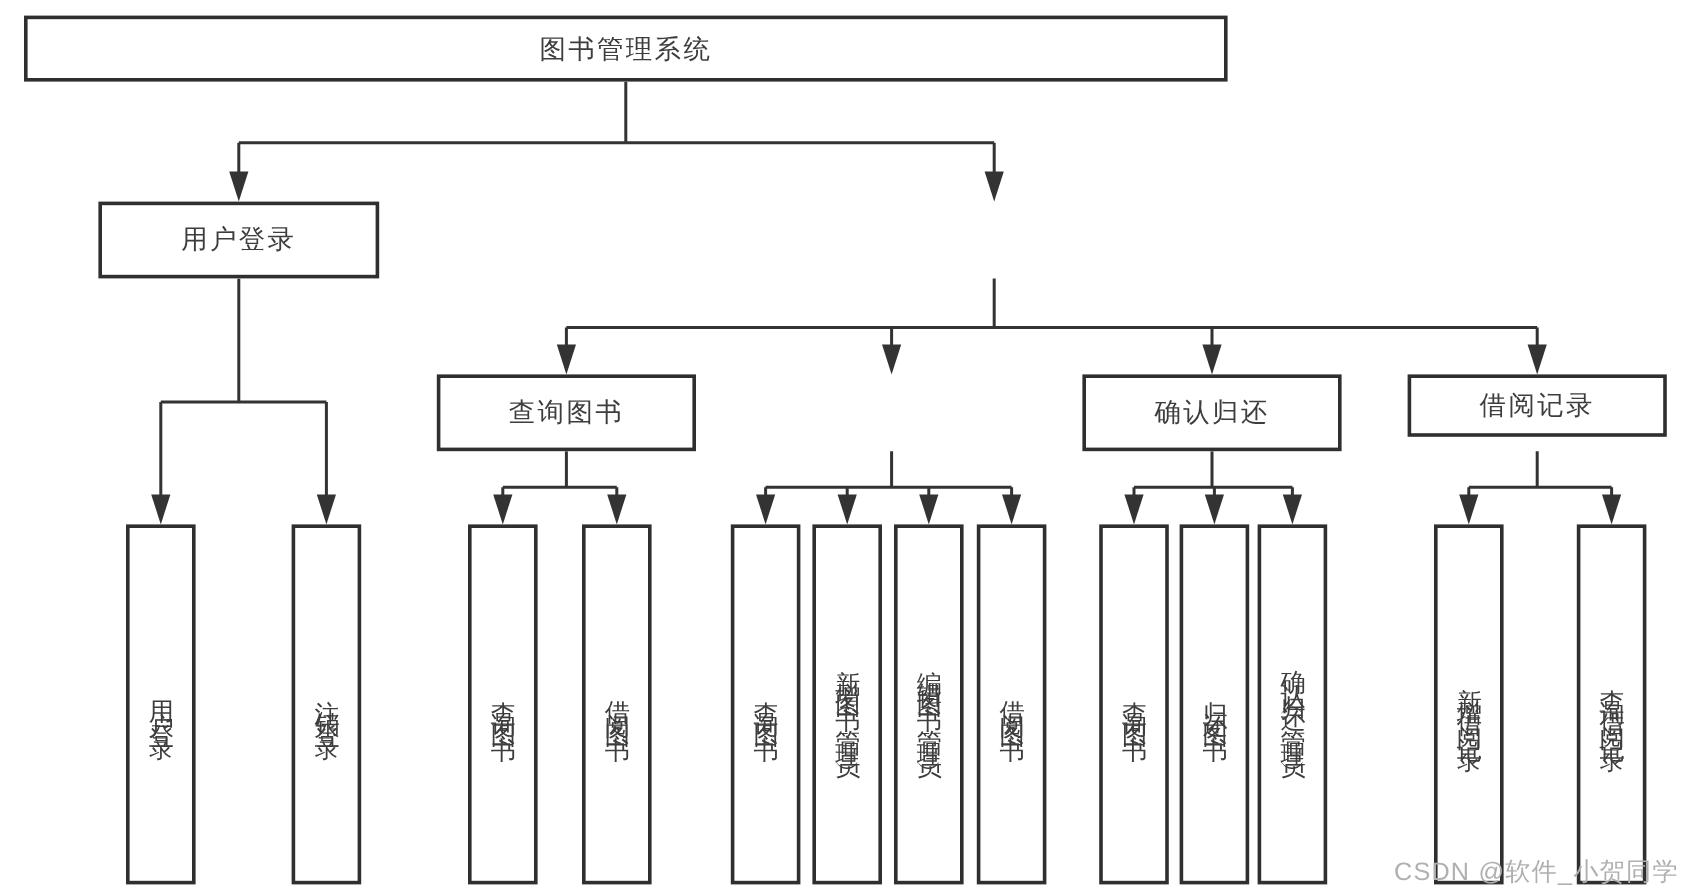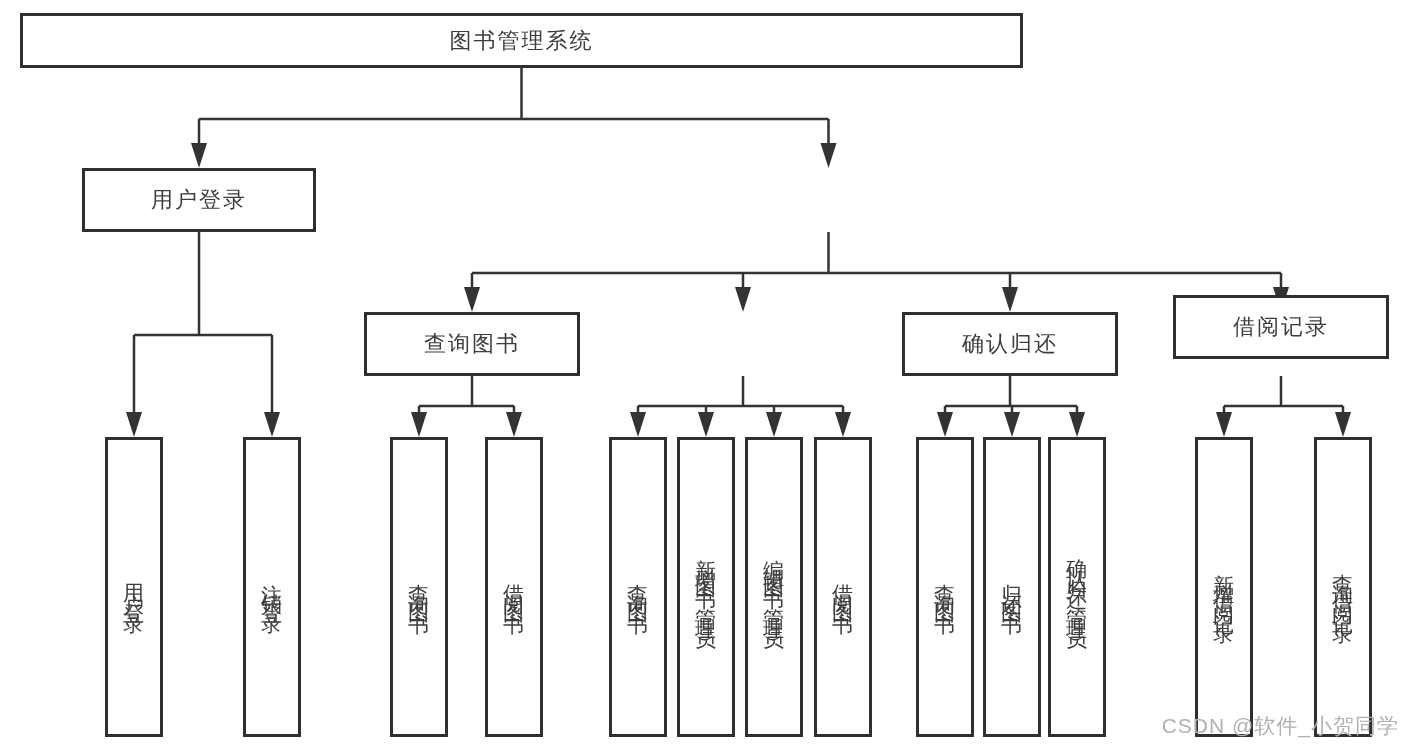--- a/index.html
+++ b/index.html
@@ -96,21 +96,21 @@
       <polygon points="1343,437 1335,412 1351,412"></polygon>
     </g>
   </svg>
 
   <div class="node" style="left:20px;top:13px;width:1003px;height:55px">图书管理系统</div>
 
   <div class="node" style="left:82px;top:168px;width:234px;height:64px">用户登录</div>
 
   <div class="node" style="left:364px;top:312px;width:216px;height:64px">查询图书</div>
   <div class="node" style="left:902px;top:312px;width:216px;height:64px">确认归还</div>
-  <div class="node" style="left:1173px;top:295px;width:216px;height:64px">借阅记录</div>
+  <div class="node" style="left:1173px;top:312px;width:216px;height:52px">借阅记录</div>
 
   <div class="node vnode" style="left:105px;top:437px;width:58px;height:300px">
     <span>用户登录</span>
   </div>
   <div class="node vnode" style="left:243px;top:437px;width:58px;height:300px">
     <span>注销登录</span>
   </div>
 
   <div class="node vnode" style="left:390px;top:437px;width:58px;height:300px">
     <span>查询图书</span>

